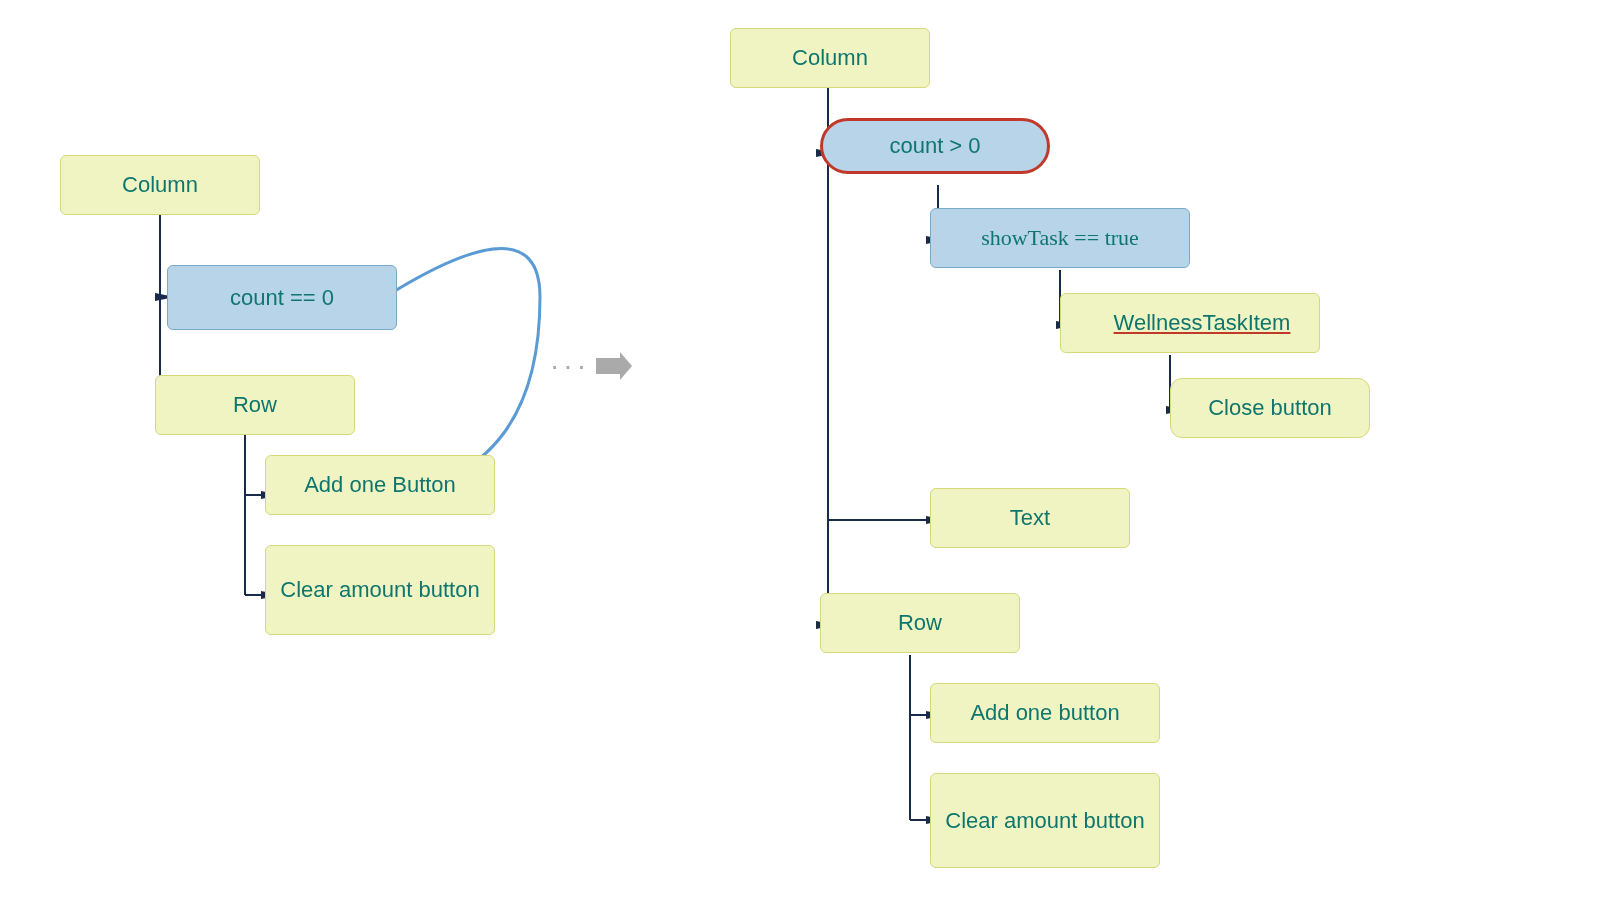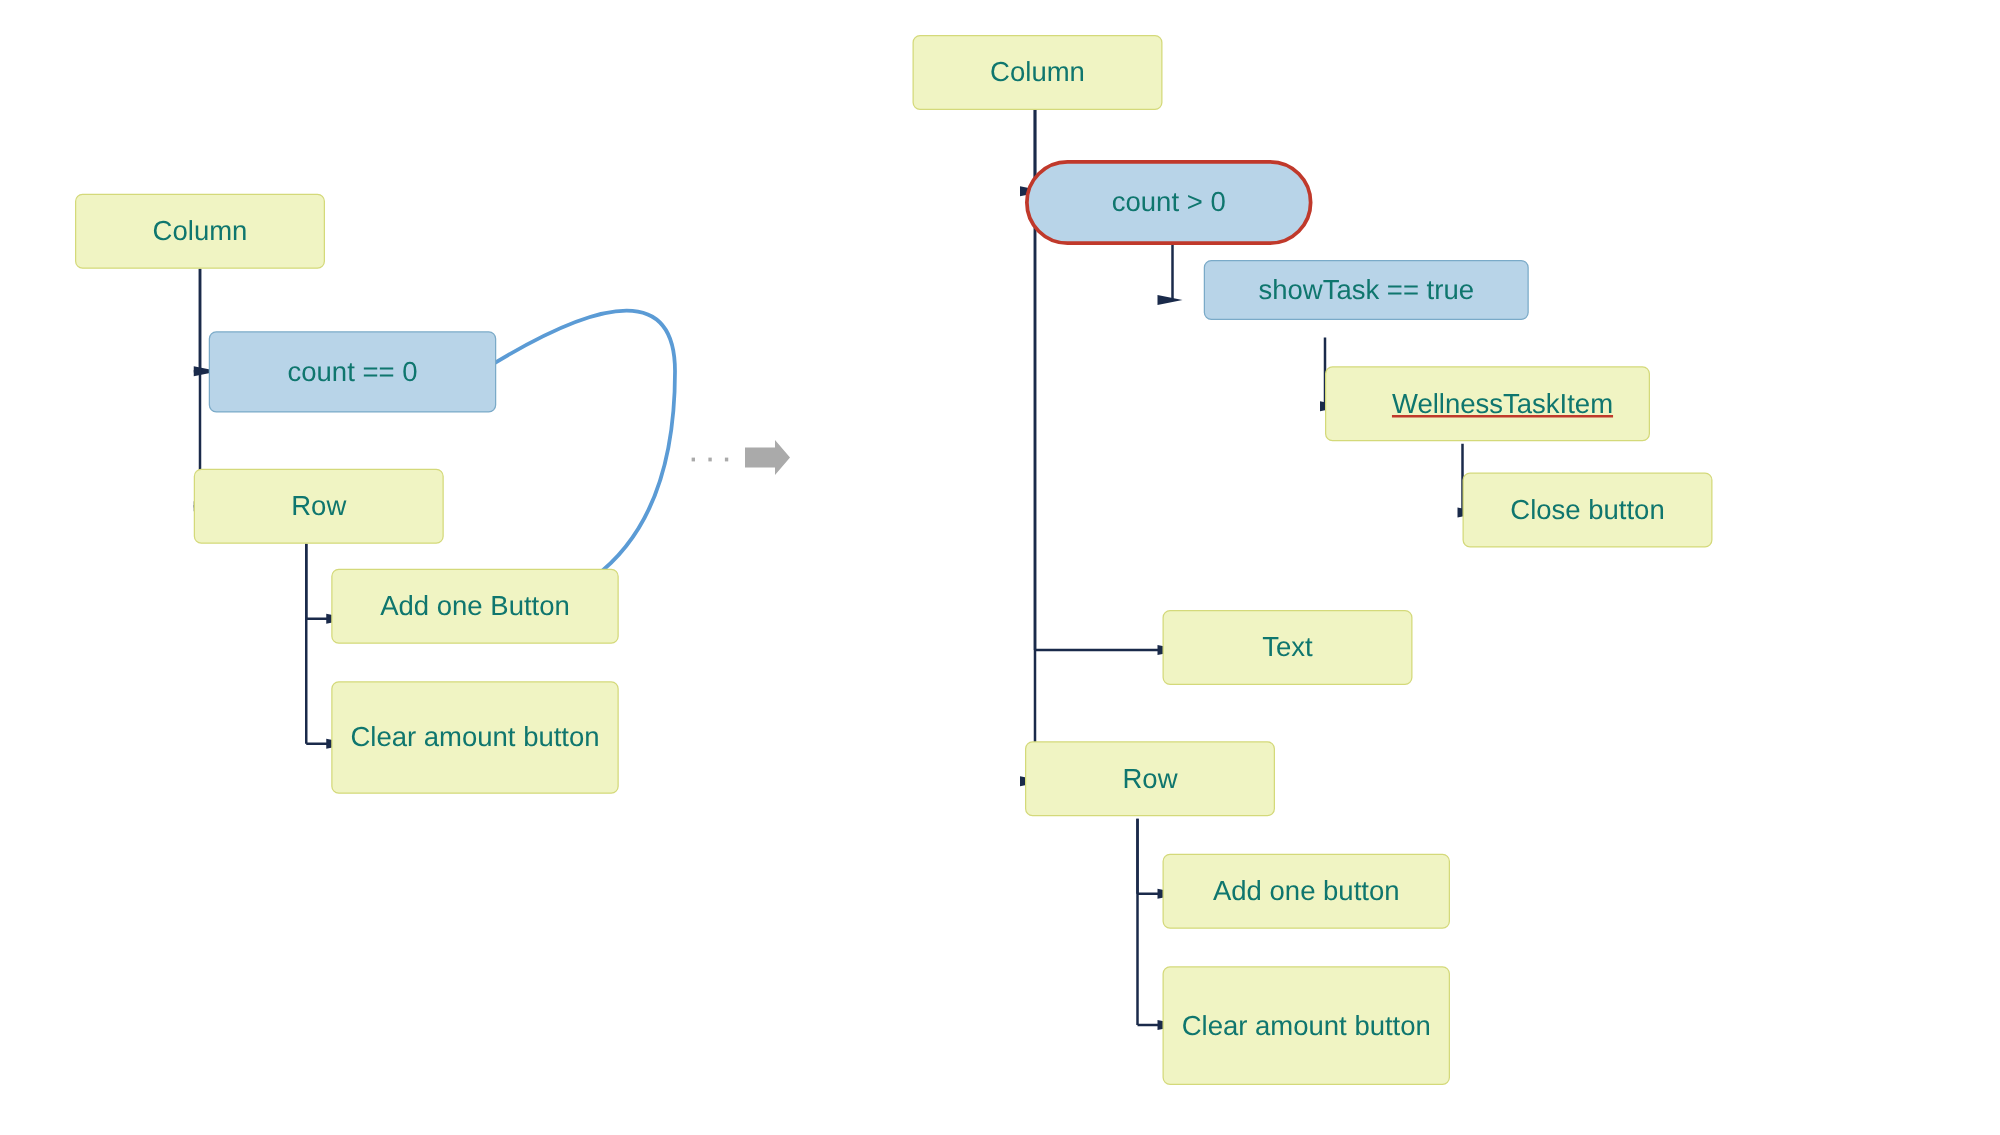--- a/index.html
+++ b/index.html
@@ -136,33 +136,33 @@
     <span style="color:#aaa; font-size:28px; letter-spacing:4px;">···</span>
     <svg width="36" height="28" viewBox="0 0 36 28">
       <polygon points="0,6 24,6 24,0 36,14 24,28 24,22 0,22" fill="#aaa"></polygon>
     </svg>
   </div>
 
   <div class="node node-yellow" style="left:730px; top:28px; width:200px; height:60px;">
     <span>Column</span>
   </div>
 
-  <div class="node node-oval" style="left:820px; top:118px; width:230px; height:68px;margin-top:10px;">
+  <div class="node node-oval" style="left:820px; top:118px; width:230px; height:56px;">
     <span>count &gt; 0</span>
   </div>
 
-  <div class="node node-blue" style="left:963px; top:208px; width:260px; height:48px;">
+  <div class="node node-blue" style="left:930px; top:208px; width:260px; height:60px;font-family:Liberation Serif, serif;">
     <span>showTask == true</span>
   </div>
 
   <div class="node node-yellow" style="left:1060px; top:293px; width:260px; height:60px;">
     <span class="node-underline">WellnessTaskItem</span>
   </div>
 
-  <div class="node node-yellow" style="left:1170px; top:378px; width:200px; height:60px;">
+  <div class="node node-yellow" style="left:1170px; top:378px; width:200px; height:60px;border-radius:12px;">
     <span>Close button</span>
   </div>
 
   <div class="node node-yellow" style="left:930px; top:488px; width:200px; height:60px;align-items:center;">
     <span>Text</span>
   </div>
 
   <div class="node node-yellow" style="left:820px; top:593px; width:200px; height:60px;">
     <span>Row</span>
   </div>

